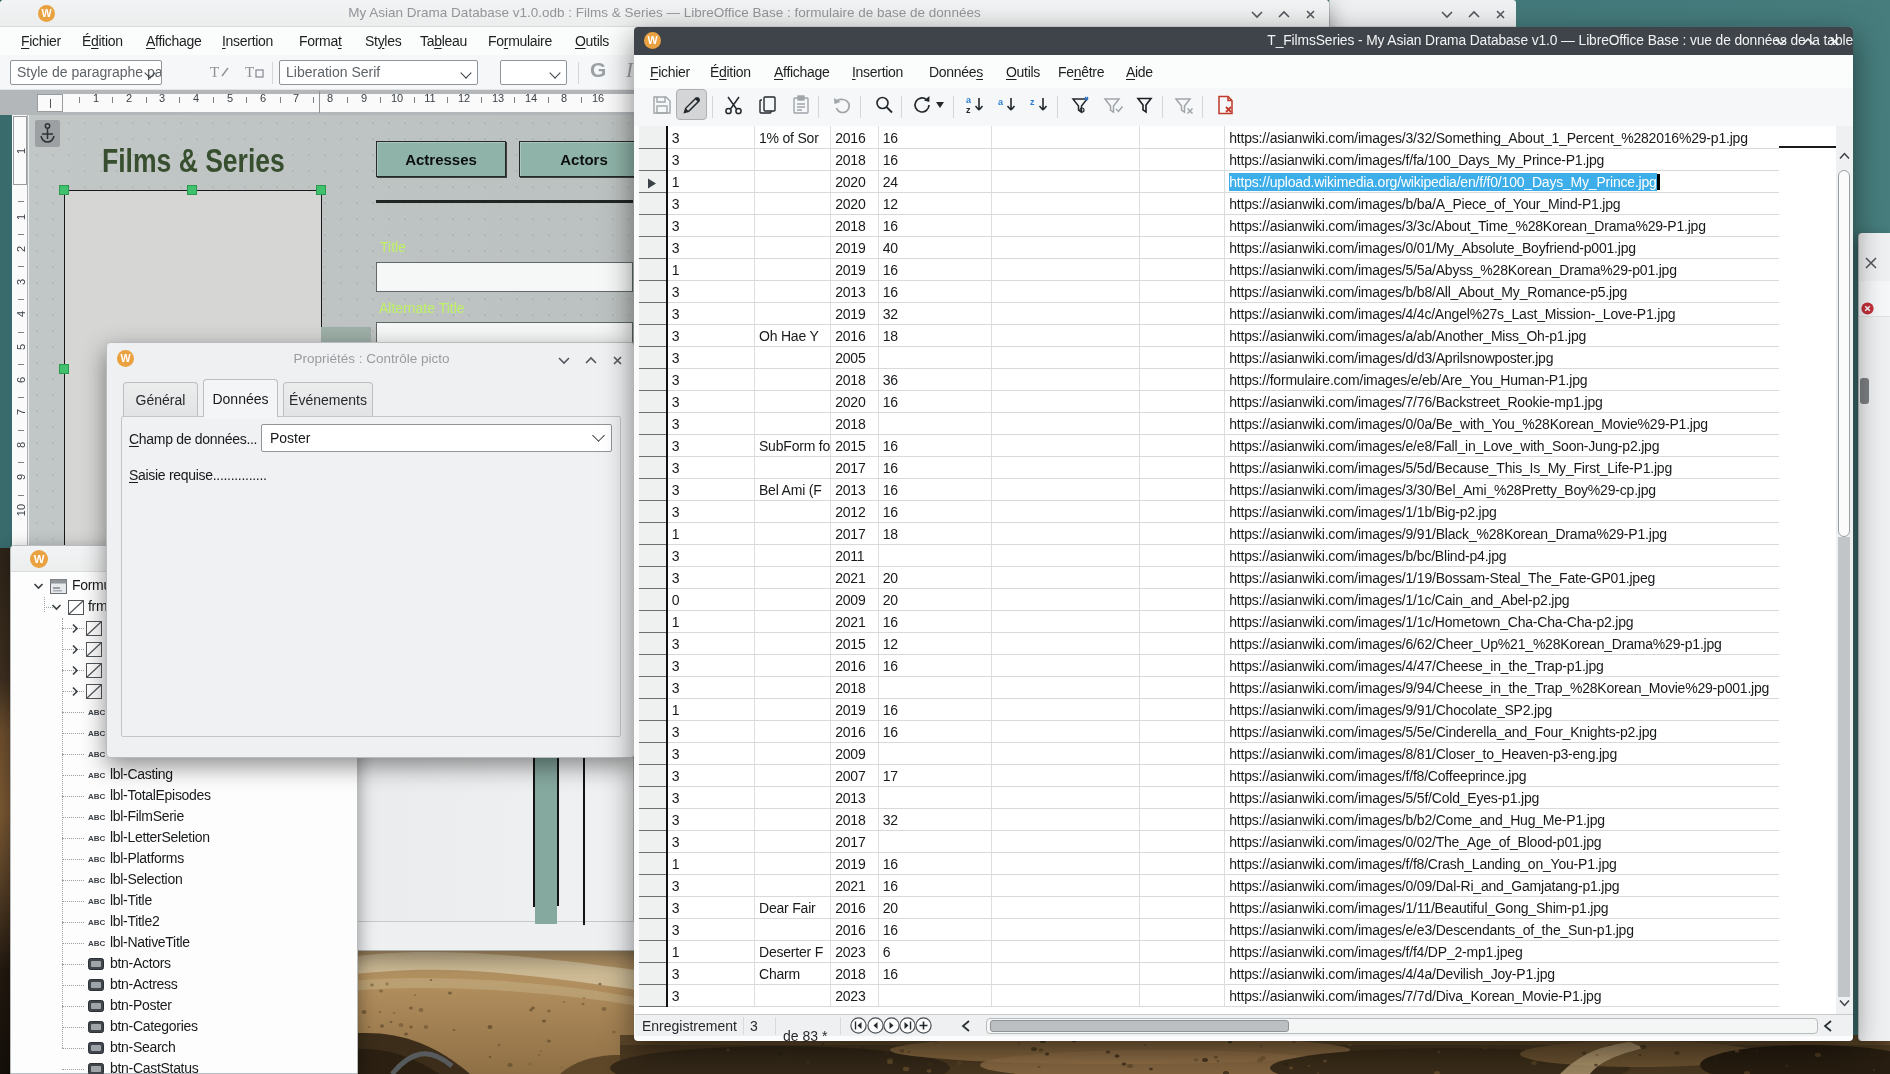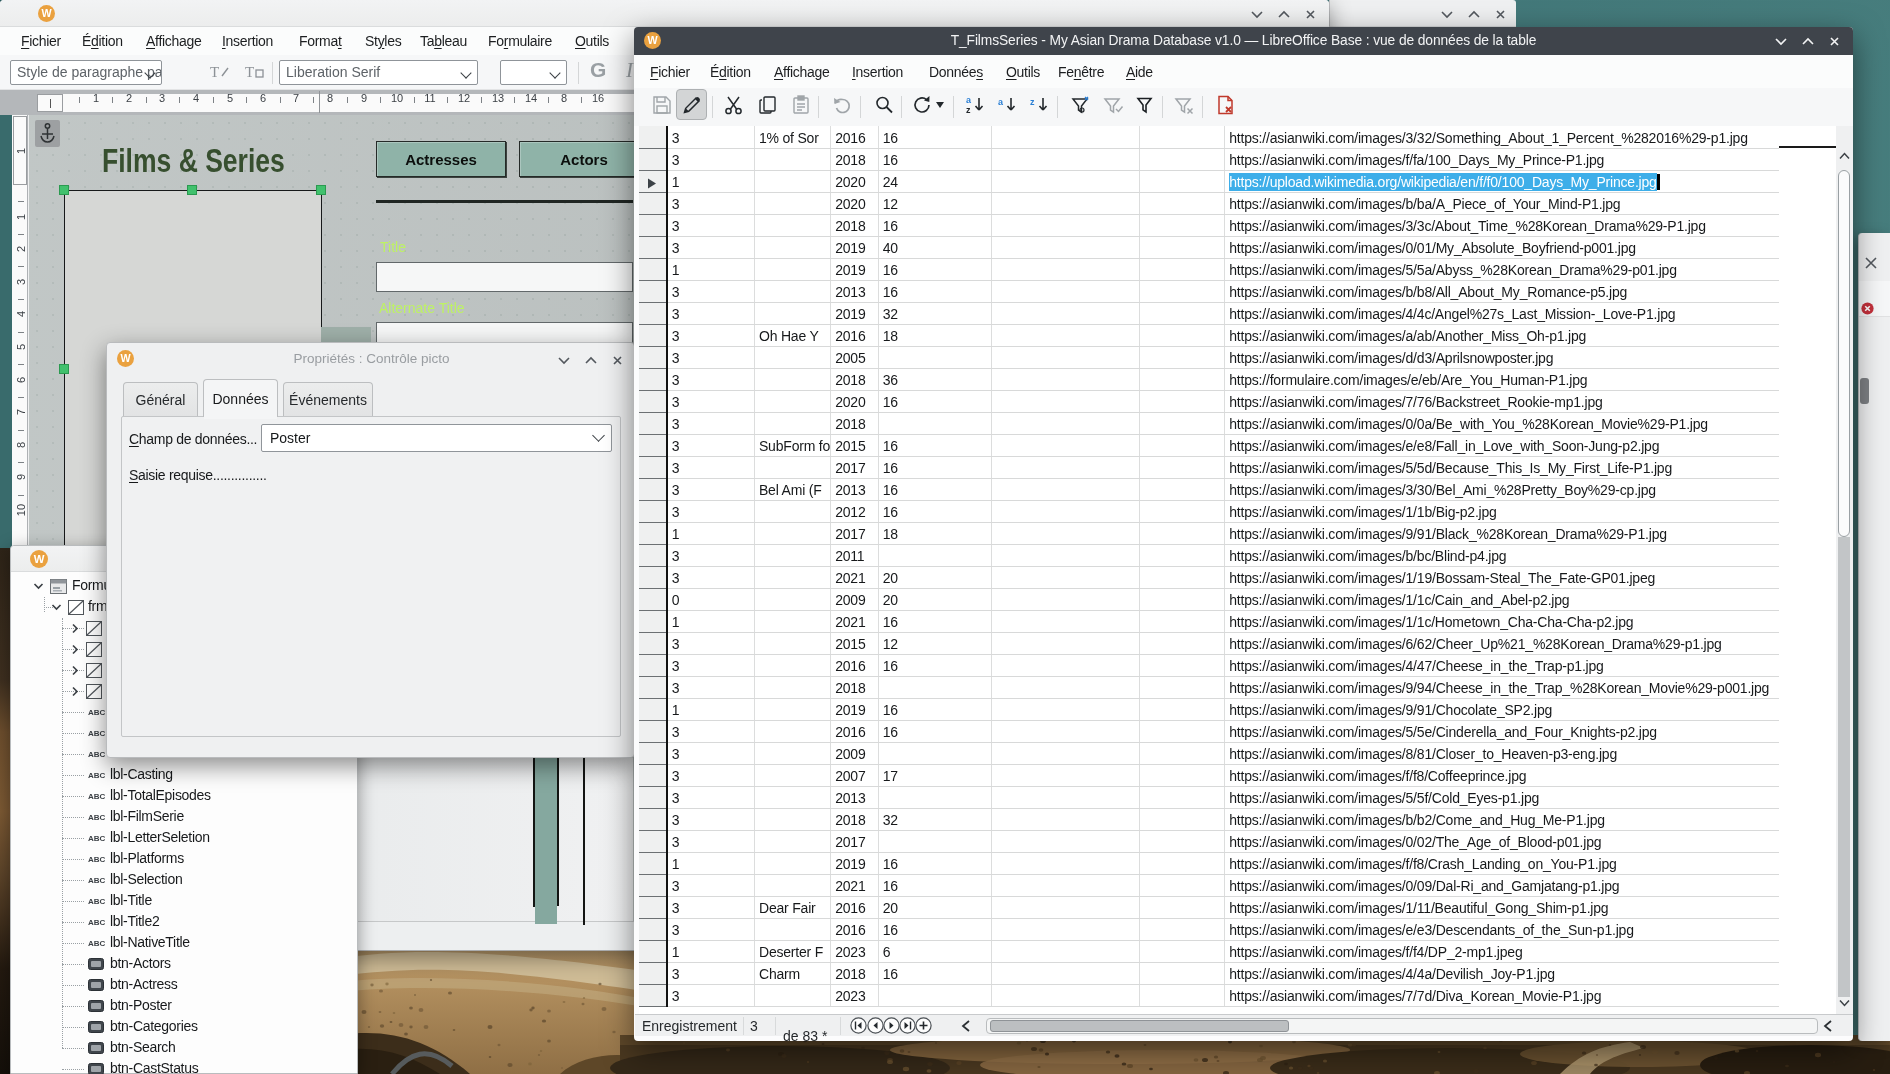--- a/index.html
+++ b/index.html
@@ -220,20 +220,21 @@
 </div>
 
 <div class="abs" style="left:0;top:0;width:1329px;height:951px;background:#eff0f1;border-radius:4px 4px 0 0;
  box-shadow:0 6px 22px rgba(0,0,0,.42)">
 
  <div class="abs" style="left:0;top:0;width:1329px;height:27px;background:linear-gradient(#f2f3f4,#eceded);border-radius:4px 4px 0 0;border-bottom:1px solid #dadcdd">
    <svg class="abs" style="left:38px;top:5px" width="17" height="17" viewBox="0 0 19 19">
      <circle cx="9.5" cy="9.5" r="9.5" fill="#eaa13f"></circle>
      <text x="9.5" y="13.6" font-size="12" font-weight="bold" fill="#fff" text-anchor="middle" font-family="Liberation Sans">W</text>
         </svg>
+   <div class="abs titletxt" style="left:0;top:5px;width:1329px;text-align:center">My Asian Drama Database v1.0.odb : Films &amp; Series — LibreOffice Base : formulaire de base de données</div>
    <svg class="abs" style="left:1250px;top:7px" width="70" height="14" viewBox="0 0 70 14">
      <path class="wbtn" d="M2,5 l5,5 l5,-5"></path>
           <path class="wbtn" d="M29,10 l5,-5 l5,5"></path>
      <path class="wbtn" d="M57,4 l7,7 M64,4 l-7,7"></path>
         </svg>
  </div>
 
  <div class="abs menu" style="left:0;top:27px;width:1329px;height:28px;background:#fbfcfc">
    <span class="abs" style="left:21px;top:6px"><span class="u">F</span>ichier</span>
    <span class="abs" style="left:82px;top:6px">É<span class="u">d</span>ition</span>
@@ -487,21 +488,21 @@
 </div>
 
 <div class="abs" style="left:634px;top:27px;width:1219px;height:1014px;background:#fcfcfd;border-radius:4px 4px 4px 4px;
  box-shadow:0 10px 30px rgba(0,0,0,.5)">
 
  <div class="abs" style="left:0;top:0;width:1219px;height:28px;background:#3f444b;border-radius:4px 4px 0 0">
    <svg class="abs" style="left:10px;top:5px" width="17" height="17" viewBox="0 0 19 19">
      <circle cx="9.5" cy="9.5" r="9.5" fill="#eaa13f"></circle>
      <text x="9.5" y="13.6" font-size="12" font-weight="bold" fill="#fff" text-anchor="middle" font-family="Liberation Sans">W</text>
         </svg>
-   <div class="abs" style="left:0;top:6px;width:1219px;text-align:center;font-size:13.8px;letter-spacing:-0.1px;color:#f2f3f4">T_FilmsSeries - My Asian Drama Database v1.0 — LibreOffice Base : vue de données de la table</div>
+   <div class="abs" style="left:0;top:6px;width:1219px;text-align:right;font-size:13.8px;letter-spacing:-0.1px;color:#f2f3f4">T_FilmsSeries - My Asian Drama Database v1.0 — LibreOffice Base : vue de données de la table</div>
    <svg class="abs" style="left:1140px;top:7px" width="70" height="14" viewBox="0 0 70 14">
      <path d="M2,5 l5,5 l5,-5" stroke="#f2f3f4" stroke-width="1.6" fill="none"></path>
           <path d="M29,10 l5,-5 l5,5" stroke="#f2f3f4" stroke-width="1.6" fill="none"></path>
      <path d="M57,4 l7,7 M64,4 l-7,7" stroke="#f2f3f4" stroke-width="1.6" fill="none"></path>
         </svg>
  </div>
 
  <div class="abs menu" style="left:0;top:28px;width:1219px;height:33px;background:#fbfcfc">
    <span class="abs" style="left:16px;top:9px"><span class="u">F</span>ichier</span>
    <span class="abs" style="left:76px;top:9px">É<span class="u">d</span>ition</span>

